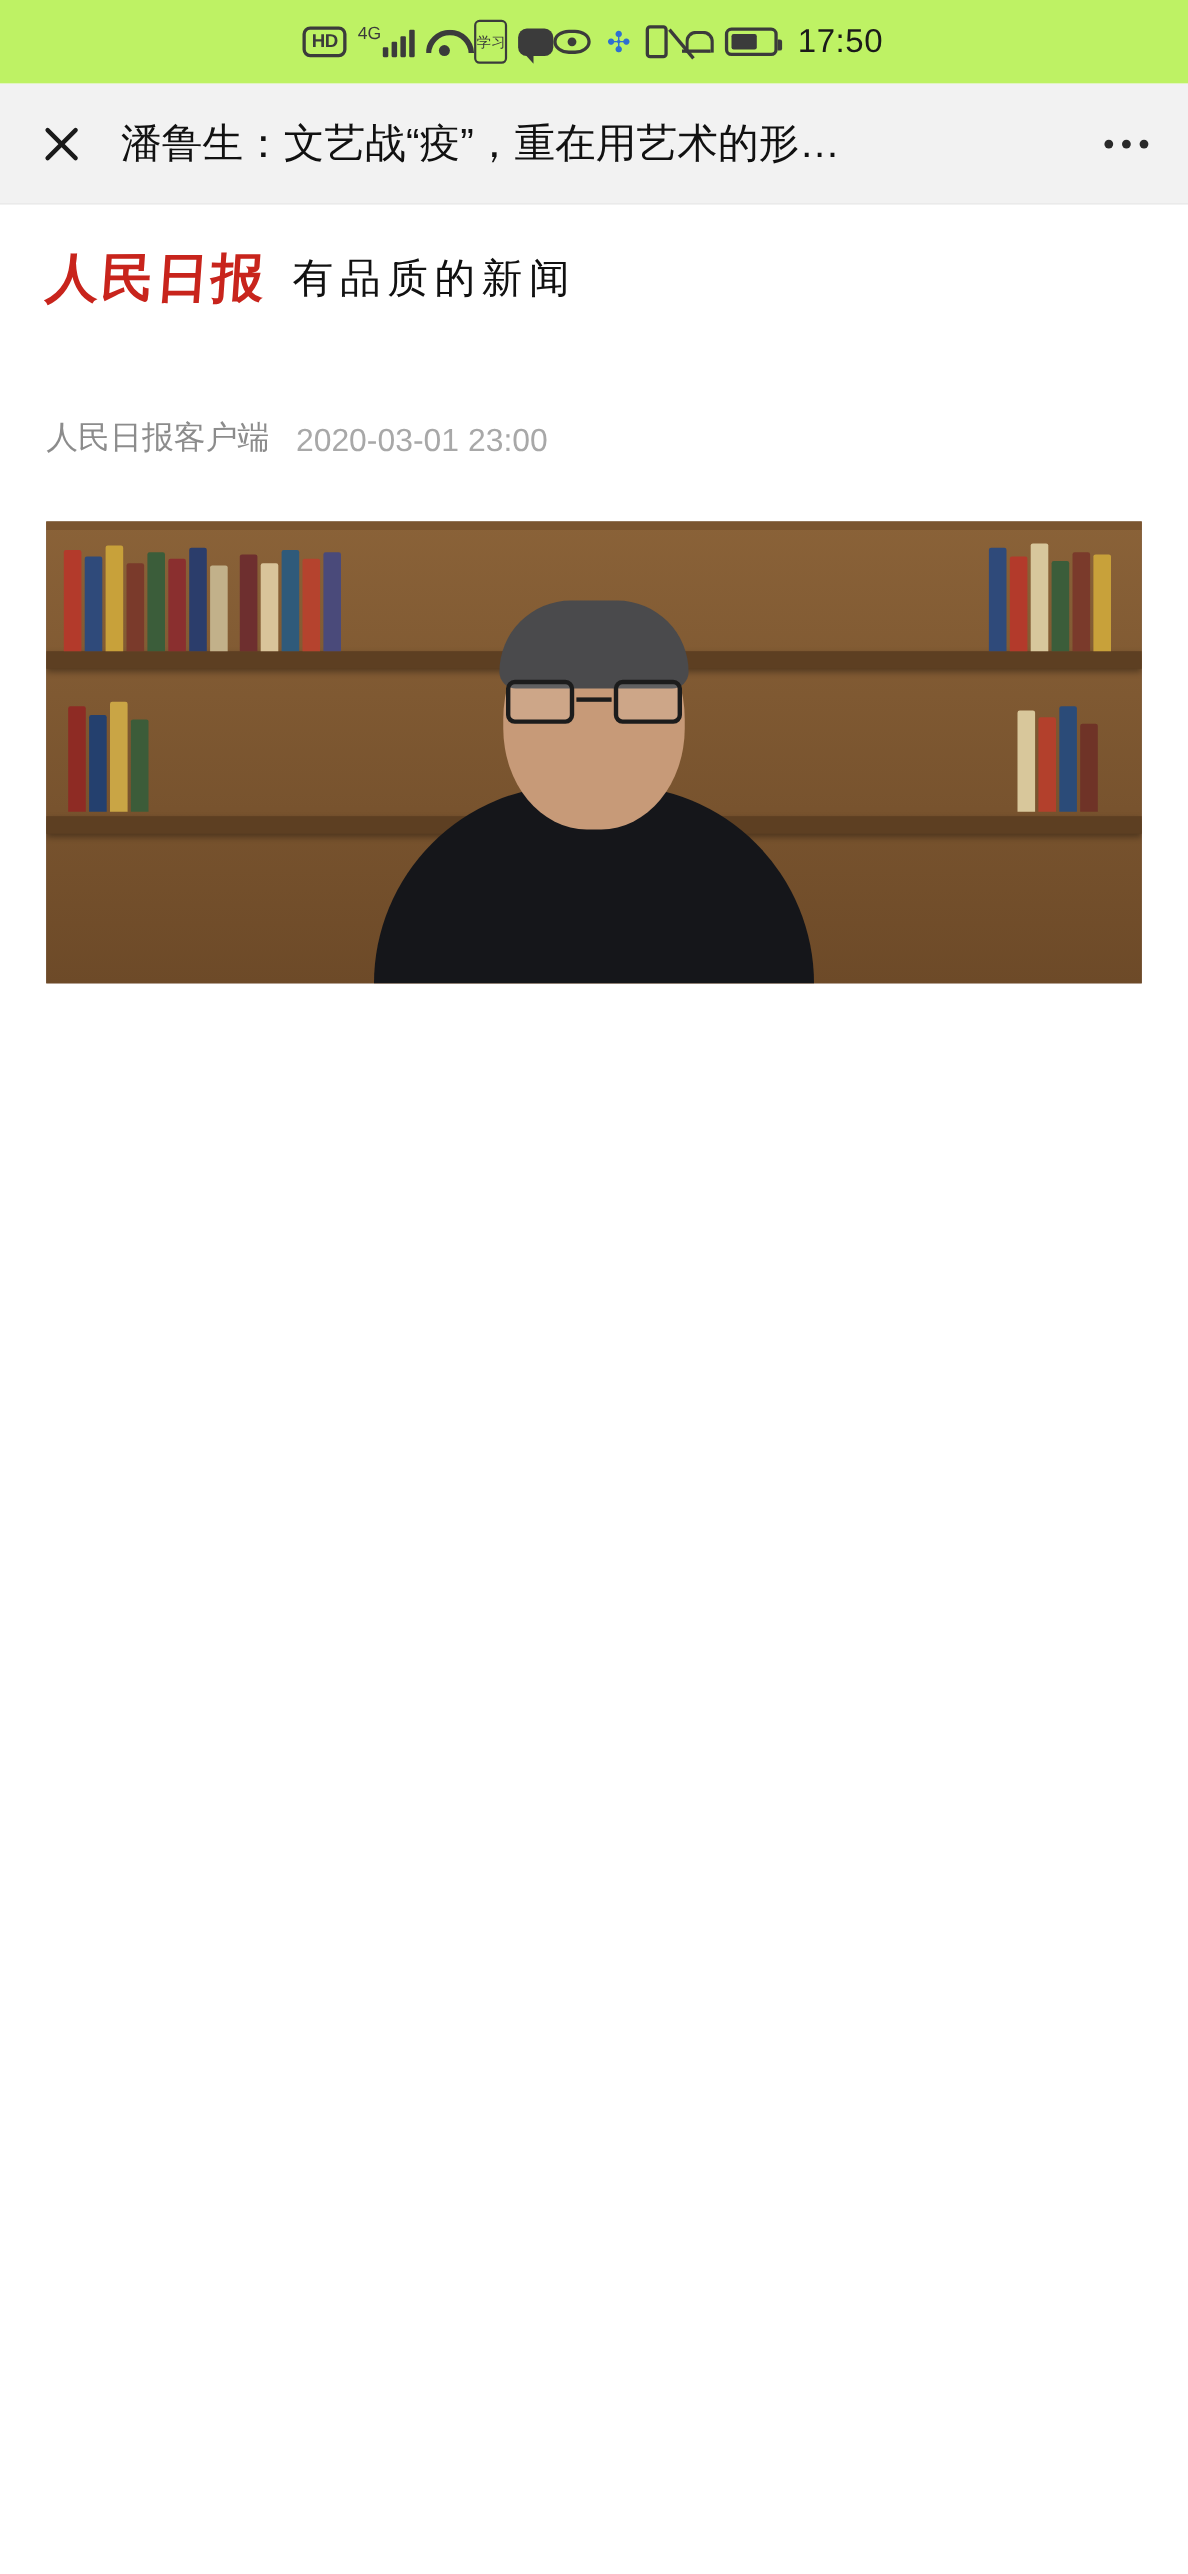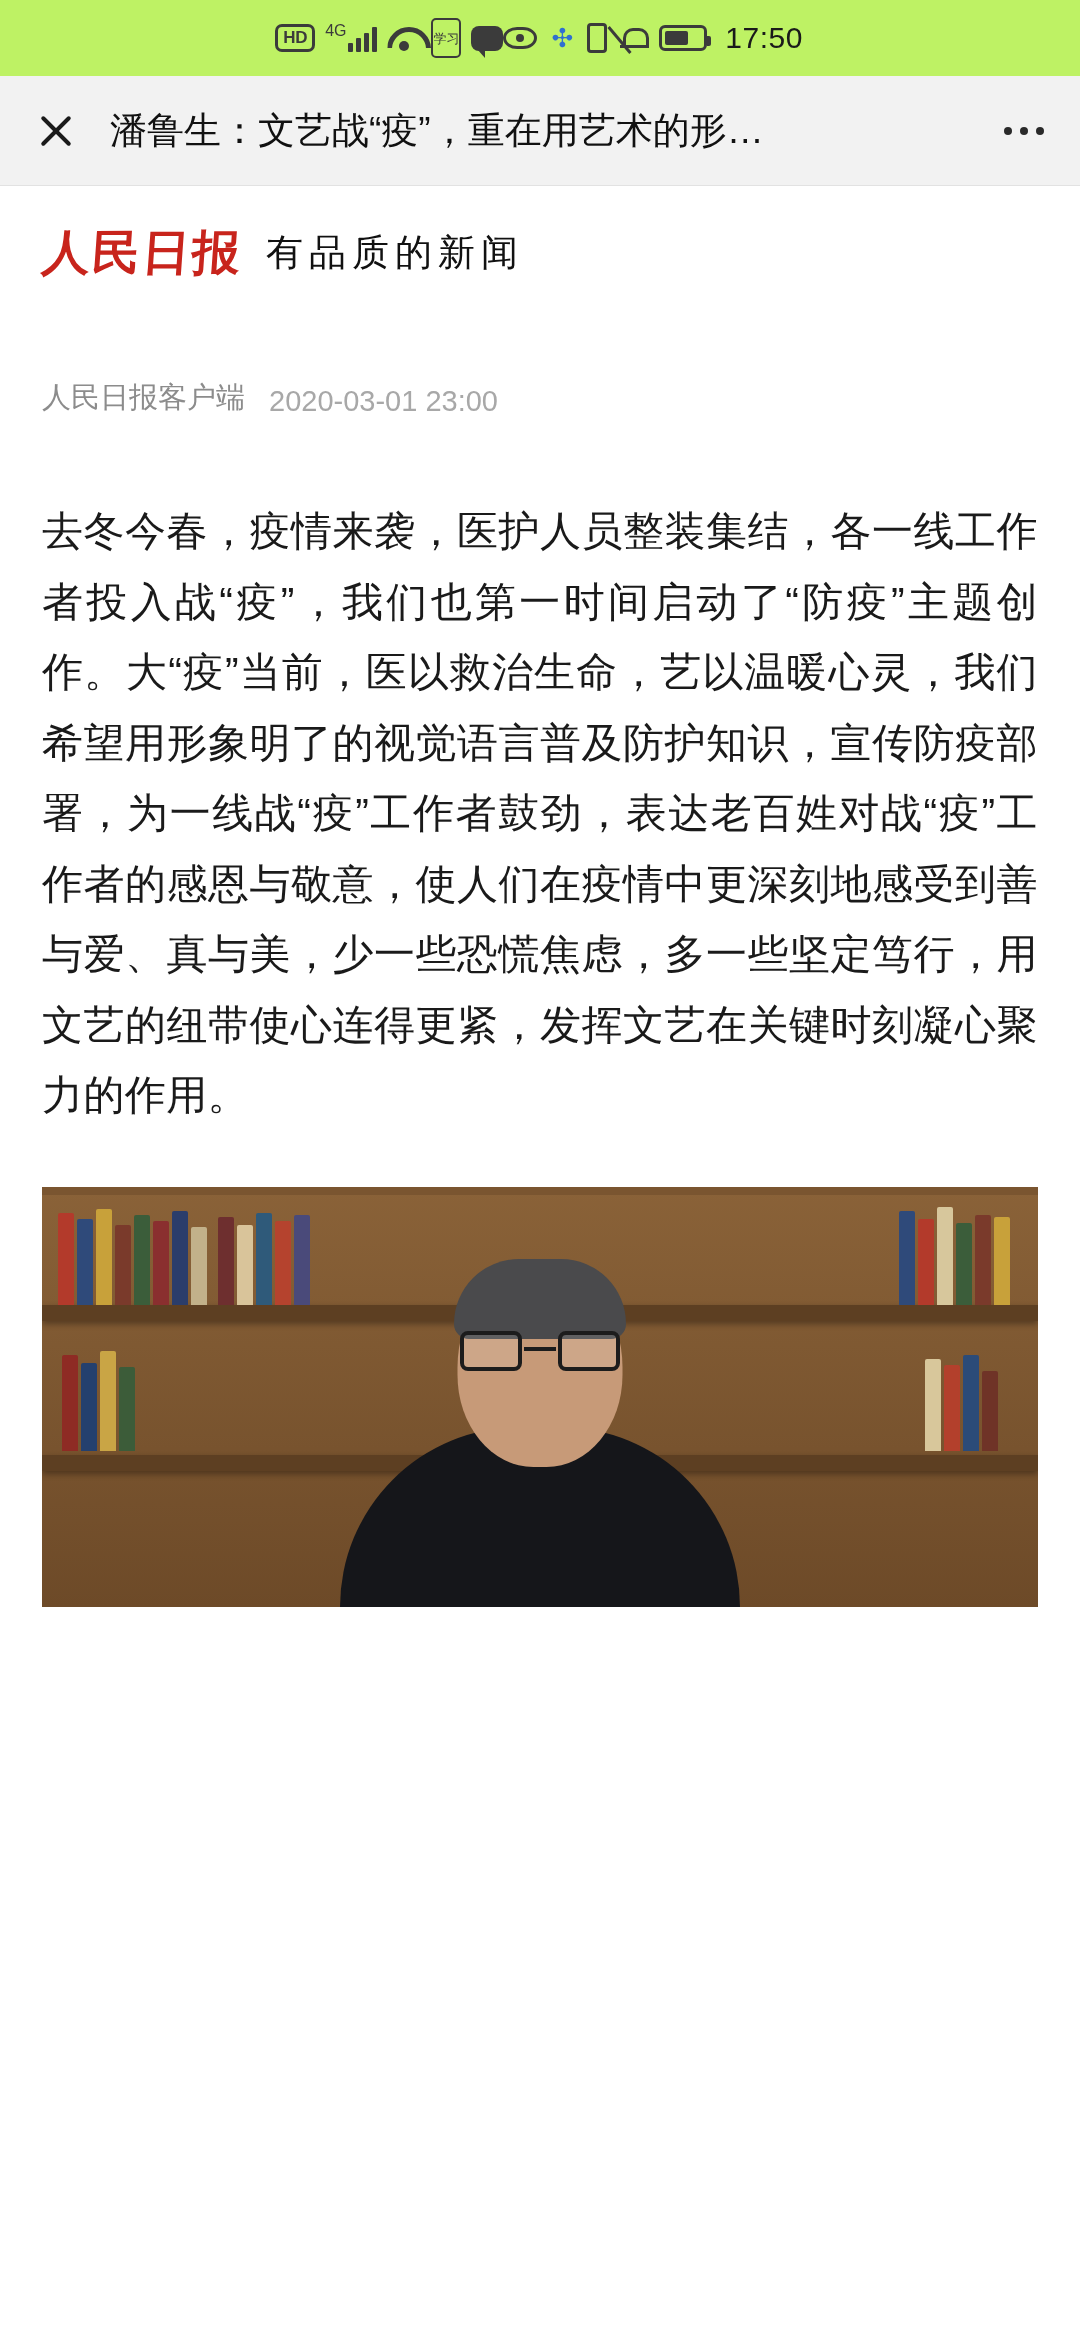--- a/index.html
+++ b/index.html
@@ -340,21 +340,20 @@
 <div class="brandrow">
   <div class="logo">人民日报</div>
   <div class="slogan">有品质的新闻</div>
 </div>
 
 <div class="article">
   <div class="meta">
     <span class="src">人民日报客户端</span>
     <span class="date">2020-03-01 23:00</span>
   </div>
-  <p class="body-text">去冬今春，疫情来袭，医护人员整装集结，各一线工作者投入战“疫”，我们也第一时间启动了“防疫”主题创作。大“疫”当前，医以救治生命，艺以温暖心灵，我们希望用形象明了的视觉语言普及防护知识，宣传防疫部署，为一线战“疫”工作者鼓劲，表达老百姓对战“疫”工作者的感恩与敬意，使人们在疫情中更深刻地感受到善与爱、真与美，少一些恐慌焦虑，多一些坚定笃行，用文艺的纽带使心连得更紧，发挥文艺在关键时刻凝心聚力的作用。</p>
 </div>
 
 <div class="photo-wrap">
   <div class="photo">
     <div class="shelf">
       <div class="plank" style="top:118px"></div>
       <div class="plank" style="top:268px"></div>
       <div class="books" style="left:16px; top:18px; height:100px;">
         <b style="height:92px;background:#b33a2b"></b>
           <b style="height:86px;background:#2f4a7a"></b>

